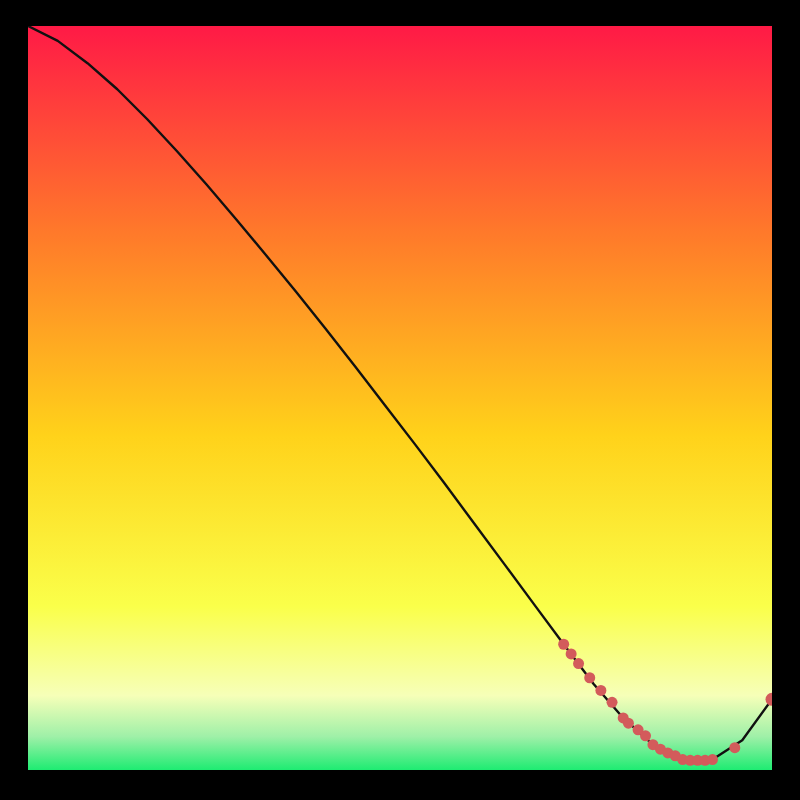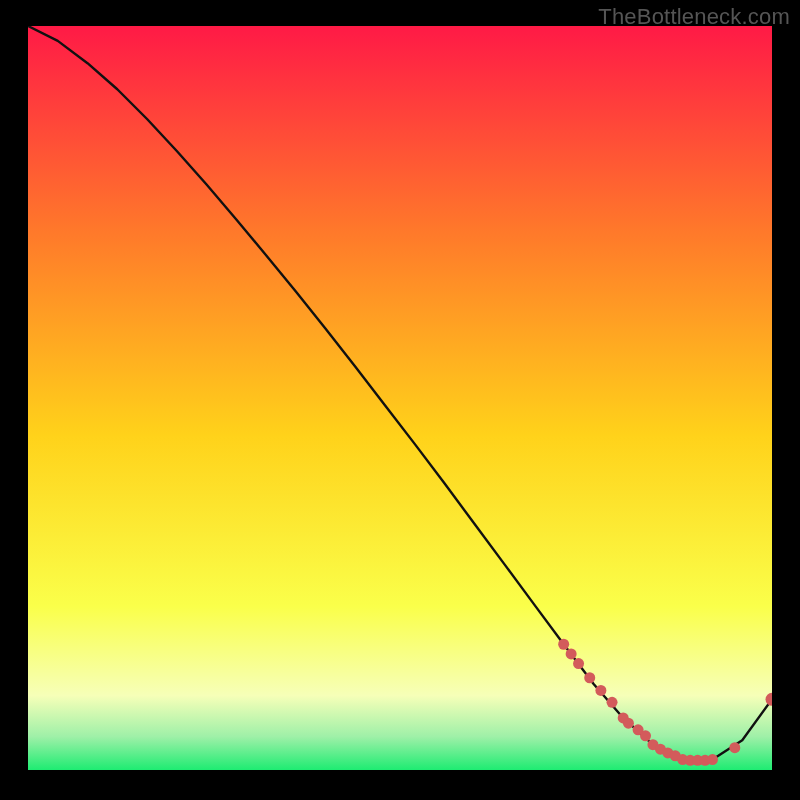--- a/index.html
+++ b/index.html
@@ -34,21 +34,20 @@
     top: 26px;
     width: 744px;
     height: 744px;
   }
   svg { display: block; }
 </style>
 </head>
 <body>
 
 <div class="canvas">
-  <div class="watermark">TheBottleneck.com</div>
   <div class="plot-area">
     <svg id="chart-svg" width="744" height="744" viewBox="0 0 744 744">
         <defs>
           <linearGradient id="bg-grad" x1="0" y1="0" x2="0" y2="1">
             <stop offset="0%" stop-color="#ff1a46"></stop>
             <stop offset="28.000000000000004%" stop-color="#ff7a2a"></stop>
             <stop offset="55.00000000000001%" stop-color="#ffd21a"></stop>
             <stop offset="78%" stop-color="#faff4a"></stop>
             <stop offset="90%" stop-color="#f6ffb8"></stop>
             <stop offset="95.5%" stop-color="#9ff0a8"></stop>

